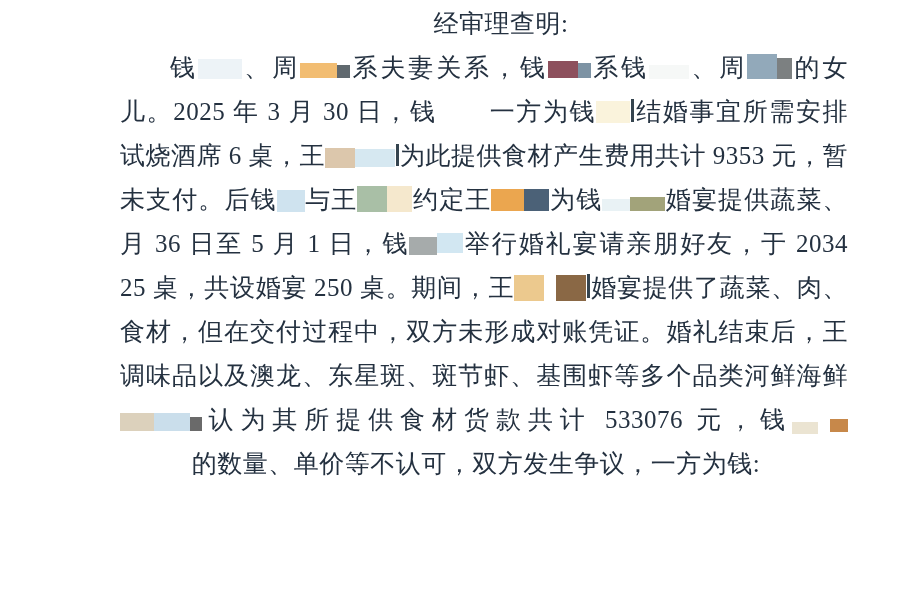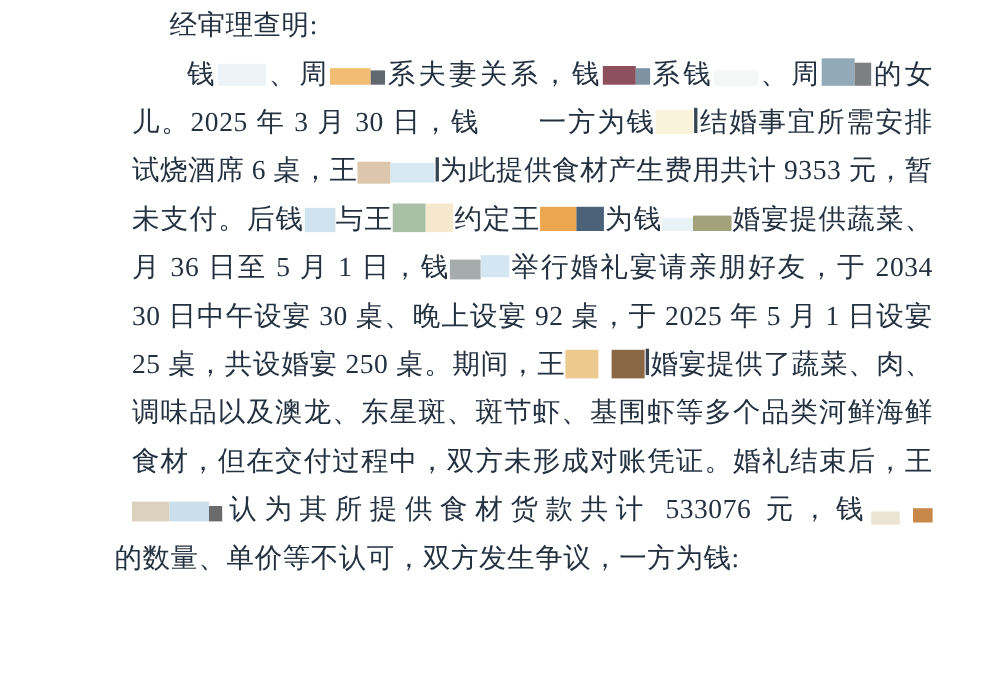--- a/index.html
+++ b/index.html
@@ -17,20 +17,21 @@
     width: 744px;
     font-family: "Liberation Serif", serif;
     font-size: 25px;
     line-height: 44px;
     color: #243140;
     letter-spacing: 0.5px;
   }
   .line {
     height: 44px;
     overflow: hidden;
+    text-align: center;
   }
   .line.justify {
     text-align: justify;
     text-align-last: justify;
     text-justify: inter-character;
     margin-left: 16px;
   }
   .line.indent {
     text-indent: 50px;
   }
@@ -49,20 +50,19 @@
 <body>
 
 <div class="doc">
   <div>
       <div class="line indent"><span class="seg">经审理查明:</span></div>
       <div class="line indent justify"><span class="seg">钱</span><span class="redaction"><span class="rblock" style="width: 44px; height: 20px; background: rgb(237, 243, 247); vertical-align: -3px;"></span></span><span class="seg">、周</span><span class="redaction"><span class="rblock" style="width: 37px; height: 15px; background: rgb(242, 189, 114); vertical-align: -2px;"></span><span class="rblock" style="width: 13px; height: 13px; background: rgb(96, 105, 111); vertical-align: -2px;"></span></span><span class="seg">系夫妻关系，钱</span><span class="redaction"><span class="rblock" style="width: 30px; height: 17px; background: rgb(141, 80, 93); vertical-align: -2px;"></span><span class="rblock" style="width: 13px; height: 15px; background: rgb(125, 147, 164); vertical-align: -2px;"></span></span><span class="seg">系钱</span><span class="redaction"><span class="rblock" style="width: 40px; height: 14px; background: rgb(246, 248, 247); vertical-align: -3px;"></span></span><span class="seg">、周</span><span class="redaction"><span class="rblock" style="width: 30px; height: 25px; background: rgb(146, 169, 186); vertical-align: -3px;"></span><span class="rblock" style="width: 15px; height: 21px; background: rgb(124, 128, 129); vertical-align: -3px;"></span></span><span class="seg">的女</span></div>
       <div class="line justify"><span class="seg">儿。2025 年 3 月 30 日，钱</span><span class="spacer" style="width: 52px;"></span><span class="seg">一方为钱</span><span class="redaction"><span class="rblock" style="width: 34px; height: 22px; background: rgb(250, 243, 220); vertical-align: -3px;"></span></span><span class="stroke" style="width: 3px; height: 23px;"></span><span class="seg">结婚事宜所需安排</span></div>
       <div class="line justify"><span class="seg">试烧酒席 6 桌，王</span><span class="redaction"><span class="rblock" style="width: 30px; height: 20px; background: rgb(220, 199, 172); vertical-align: -4px;"></span><span class="rblock" style="width: 40px; height: 18px; background: rgb(214, 232, 241); vertical-align: -3px;"></span></span><span class="stroke" style="width: 3px; height: 22px;"></span><span class="seg">为此提供食材产生费用共计 9353 元，暂</span></div>
       <div class="line justify"><span class="seg">未支付。后钱</span><span class="redaction"><span class="rblock" style="width: 28px; height: 22px; background: rgb(207, 227, 239); vertical-align: -4px;"></span></span><span class="seg">与王</span><span class="redaction"><span class="rblock" style="width: 30px; height: 26px; background: rgb(169, 191, 166); vertical-align: -4px;"></span><span class="rblock" style="width: 25px; height: 26px; background: rgb(245, 232, 205); vertical-align: -4px;"></span></span><span class="seg">约定王</span><span class="redaction"><span class="rblock" style="width: 33px; height: 22px; background: rgb(235, 166, 79); vertical-align: -3px;"></span><span class="rblock" style="width: 25px; height: 22px; background: rgb(75, 97, 119); vertical-align: -3px;"></span></span><span class="seg">为钱</span><span class="redaction"><span class="rblock" style="width: 28px; height: 12px; background: rgb(233, 242, 245); vertical-align: -3px;"></span><span class="rblock" style="width: 35px; height: 14px; background: rgb(162, 163, 122); vertical-align: -3px;"></span></span><span class="seg">婚宴提供蔬菜、</span></div>
       <div class="line justify"><span class="seg">月 36 日至 5 月 1 日，钱</span><span class="redaction"><span class="rblock" style="width: 28px; height: 18px; background: rgb(166, 171, 171); vertical-align: -3px;"></span><span class="rblock" style="width: 26px; height: 20px; background: rgb(210, 231, 242); vertical-align: -1px;"></span></span><span class="seg">举行婚礼宴请亲朋好友，于 2034</span></div>
-      <div class="line justify"><span class="seg">30 日中午设宴 30 桌、晚上设宴 92 桌，于 2025 年 5 月 1 日设宴</span></div>
       <div class="line justify"><span class="seg">25 桌，共设婚宴 250 桌。期间，王</span><span class="redaction"><span class="rblock" style="width: 30px; height: 26px; background: rgb(236, 201, 142); vertical-align: -5px;"></span><span class="rblock" style="width: 30px; height: 26px; background: rgb(138, 104, 69); vertical-align: -5px; margin-left: 12px;"></span></span><span class="stroke" style="width: 3px; height: 24px;"></span><span class="seg">婚宴提供了蔬菜、肉、</span></div>
+      <div class="line justify"><span class="seg">食材，但在交付过程中，双方未形成对账凭证。婚礼结束后，王</span></div>
       <div class="line justify"><span class="seg">调味品以及澳龙、东星斑、斑节虾、基围虾等多个品类河鲜海鲜</span></div>
-      <div class="line justify"><span class="seg">食材，但在交付过程中，双方未形成对账凭证。婚礼结束后，王</span></div>
       <div class="line justify"><span class="redaction"><span class="rblock" style="width: 34px; height: 18px; background: rgb(220, 209, 188); vertical-align: -3px;"></span><span class="rblock" style="width: 36px; height: 18px; background: rgb(202, 222, 235); vertical-align: -3px;"></span><span class="rblock" style="width: 12px; height: 14px; background: rgb(106, 106, 106); vertical-align: -3px;"></span></span><span class="seg">认为其所提供食材货款共计 533076 元，钱</span><span class="redaction"><span class="rblock" style="width: 26px; height: 12px; background: rgb(235, 228, 210); vertical-align: -6px;"></span><span class="rblock" style="width: 18px; height: 13px; background: rgb(199, 136, 74); vertical-align: -4px; margin-left: 12px;"></span></span><span class="seg">一方对食材</span></div>
       <div class="line"><span class="seg">的数量、单价等不认可，双方发生争议，一方为钱:</span></div>
     </div>
 </div>
 
 </body></html>

